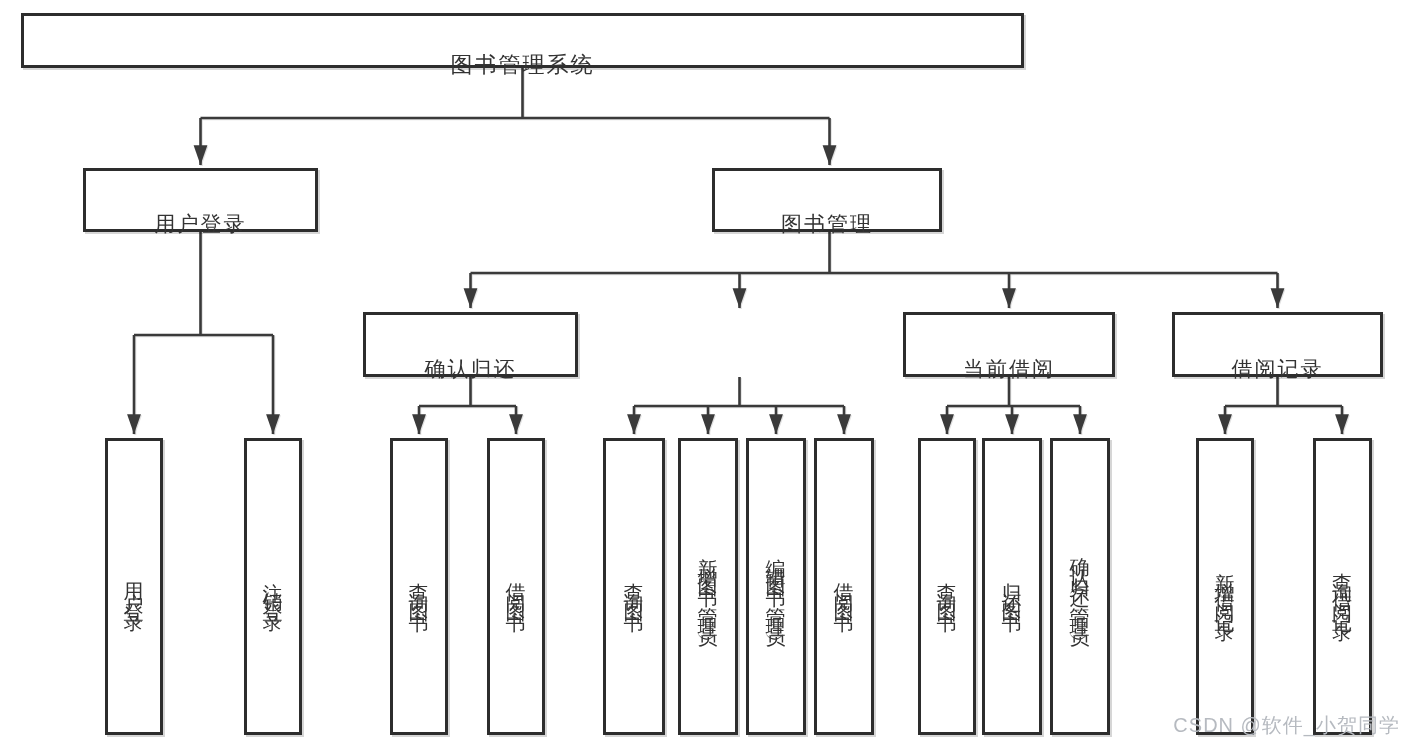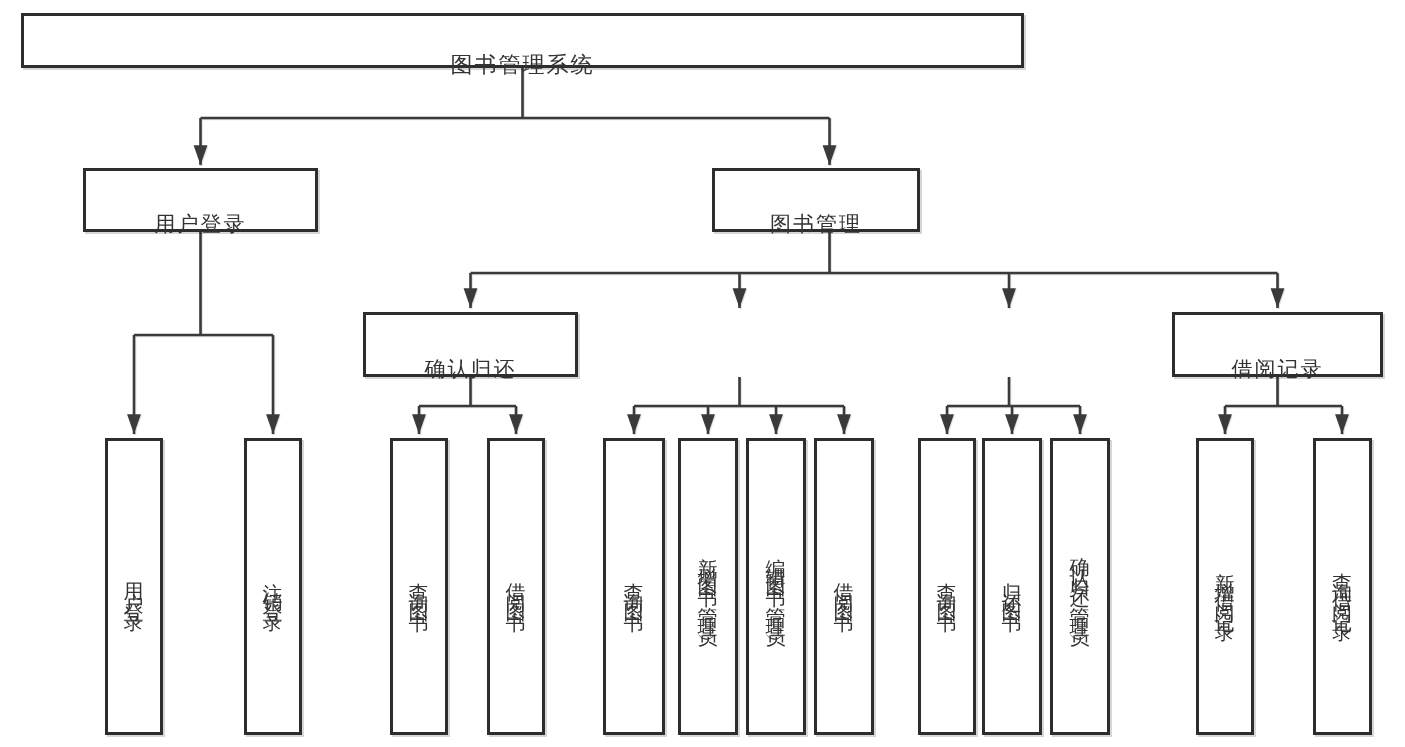--- a/index.html
+++ b/index.html
@@ -117,26 +117,29 @@
     </g>
   </svg>
 
   <div class="node root" style="left:21px;top:13px;width:1003px;height:55px">
     <span class="hlabel">图书管理系统</span>
   </div>
 
   <div class="node lvl" style="left:83px;top:168px;width:235px;height:64px">
     <span class="hlabel">用户登录</span>
   </div>
-  <div class="node lvl" style="left:712px;top:168px;width:208px;height:64px">
+  <div class="node lvl" style="left:712px;top:168px;width:230px;height:64px">
     <span class="hlabel">图书管理</span>
   </div>
 
   <div class="node lvl" style="left:363px;top:312px;width:215px;height:65px">
     <span class="hlabel">确认归还</span>
+  </div>
+  <div class="node lvl" style="left:903px;top:312px;width:212px;height:65px">
+    <span class="hlabel">当前借阅</span>
   </div>
   <div class="node lvl" style="left:1172px;top:312px;width:211px;height:65px">
     <span class="hlabel">借阅记录</span>
   </div>
 
   <div class="node leaf" style="left:105px;top:438px;width:58px;height:297px">
     <span class="vlabel">用户登录</span>
   </div>
   <div class="node leaf" style="left:244px;top:438px;width:58px;height:297px">
     <span class="vlabel">注销登录</span>
@@ -172,13 +175,14 @@
     <span class="vlabel">确认归还（管理员）</span>
   </div>
 
   <div class="node leaf" style="left:1196px;top:438px;width:58px;height:297px">
     <span class="vlabel">新增借阅记录</span>
   </div>
   <div class="node leaf" style="left:1313px;top:438px;width:59px;height:297px">
     <span class="vlabel">查询借阅记录</span>
   </div>
 
+  <div class="watermark">CSDN @软件_小贺同学</div>
 </div>
 
 </body></html>

